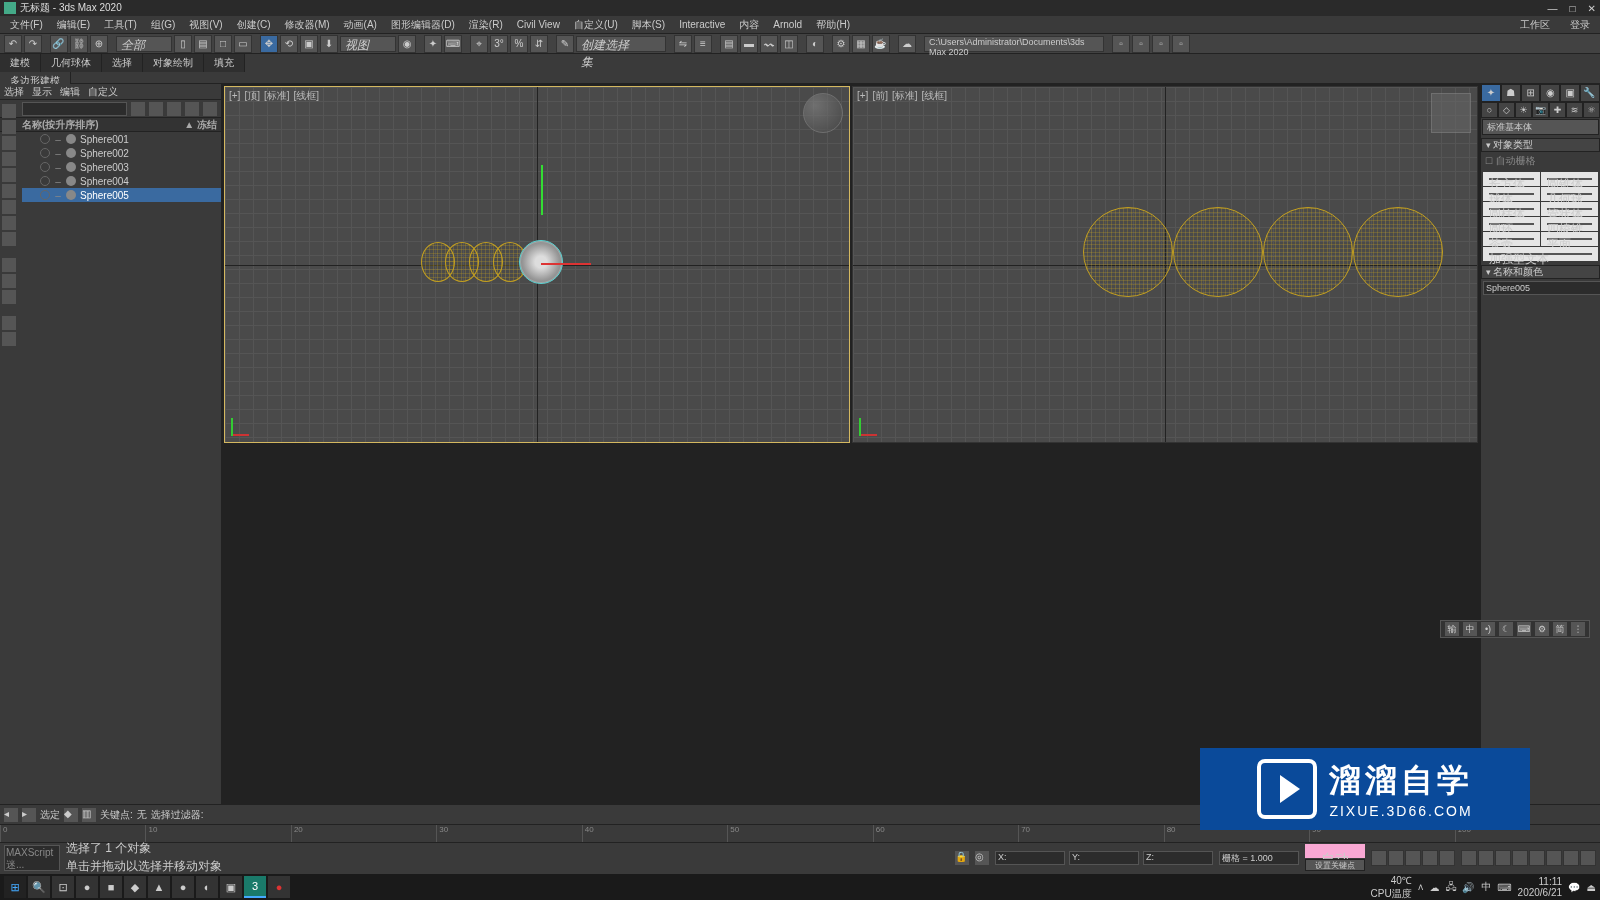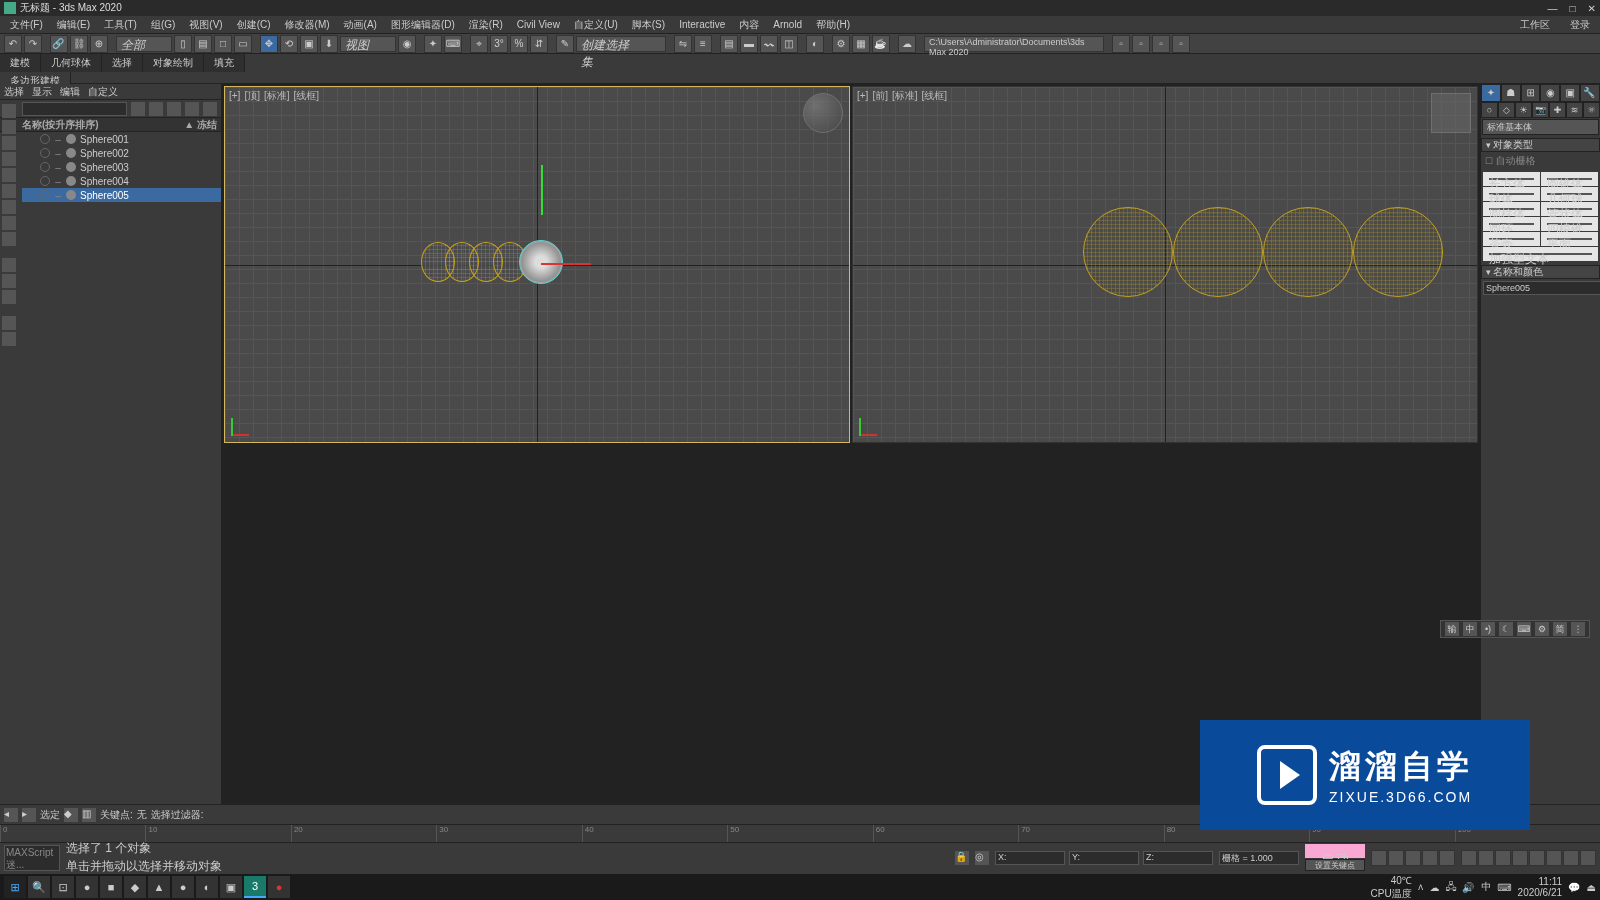--- a/index.html
+++ b/index.html
@@ -112,21 +112,21 @@
 .statusbar { height: 30px; background: #3a3a3a; border-top: 1px solid #222; display: flex; align-items: center; padding: 0 4px; gap: 6px; }
 .statusbar .msbox { width: 56px; height: 26px; background: #2c2c2c; border: 1px solid #555; font-size: 10px; color: #888; padding:1px; }
 .statusbar .prompt { flex:1; display:flex; flex-direction:column; gap:1px; }
 .statusbar .prompt div { font-size:12px; color:#ccc; }
 .statusbar .coords { display:flex; gap:4px; }
 .statusbar .coords .c { width:70px; height:14px; background:#2c2c2c; border:1px solid #555; font-size:9px; padding:0 2px; }
 .statusbar .navbtns { display:flex; gap:1px; }
 .statusbar .navbtns .nb { width:16px; height:16px; background:#555; border:1px solid #333; }
 
 
-.watermark { position:absolute; right:70px; bottom:70px; width:330px; height:110px; background:#0a4a9a; display:flex; align-items:center; justify-content:center; gap:12px; z-index:50; }
+.watermark { position:absolute; right:70px; bottom:70px; width:330px; height:82px; background:#0a4a9a; display:flex; align-items:center; justify-content:center; gap:12px; z-index:50;text-align:center; }
 .watermark .logo { width:60px; height:60px; border:4px solid #fff; border-radius:8px; display:flex; align-items:center; justify-content:center; }
 .watermark .logo::before { content:''; width:0; height:0; border-left:20px solid #fff; border-top:14px solid transparent; border-bottom:14px solid transparent; margin-left:6px; }
 .watermark .txt { color:#fff; }
 .watermark .txt .big { font-size:32px; font-weight:bold; letter-spacing:4px; }
 .watermark .txt .small { font-size:14px; letter-spacing:2px; }
 
 
 .imebar { position:absolute; right:10px; top:620px; height:18px; background:#333; border:1px solid #555; display:flex; align-items:center; gap:4px; padding:0 4px; z-index:60; }
 .imebar .ib { width:14px; height:14px; background:#555; font-size:9px; text-align:center; line-height:14px; }
 

